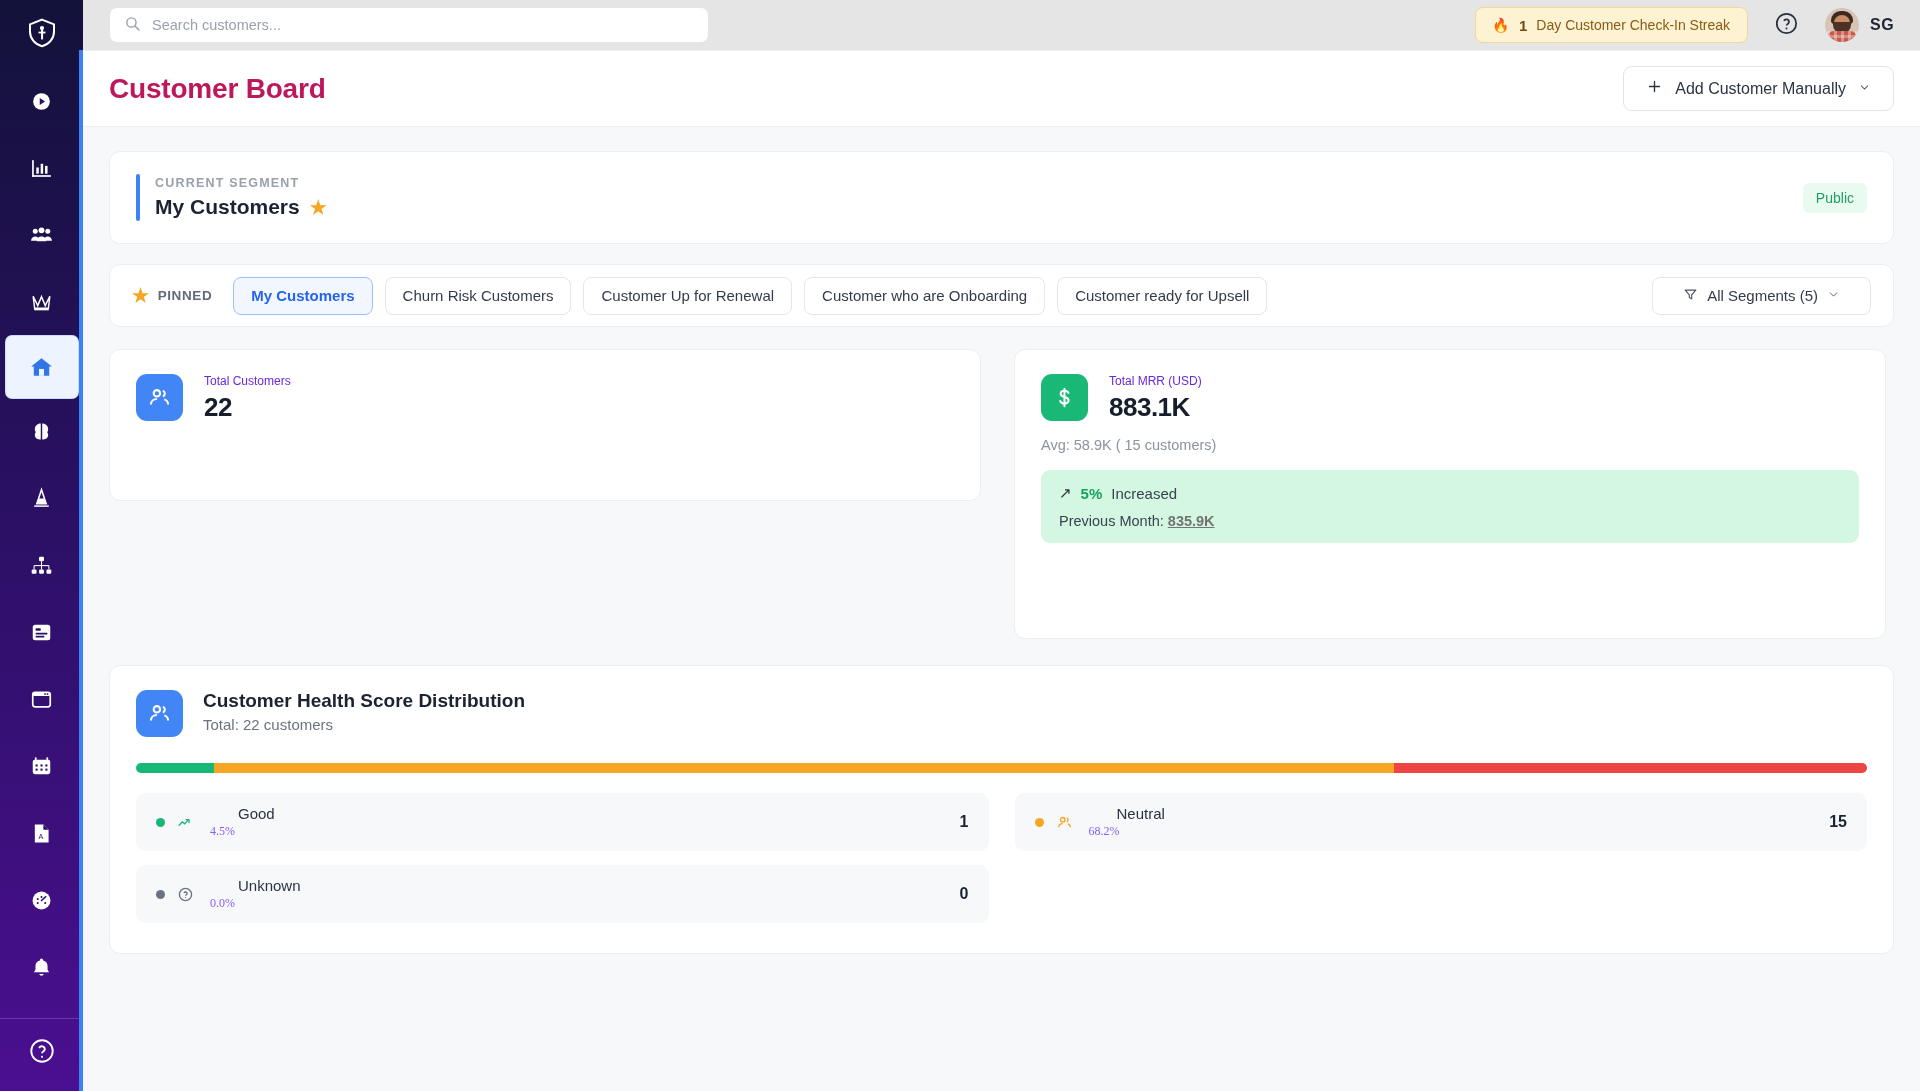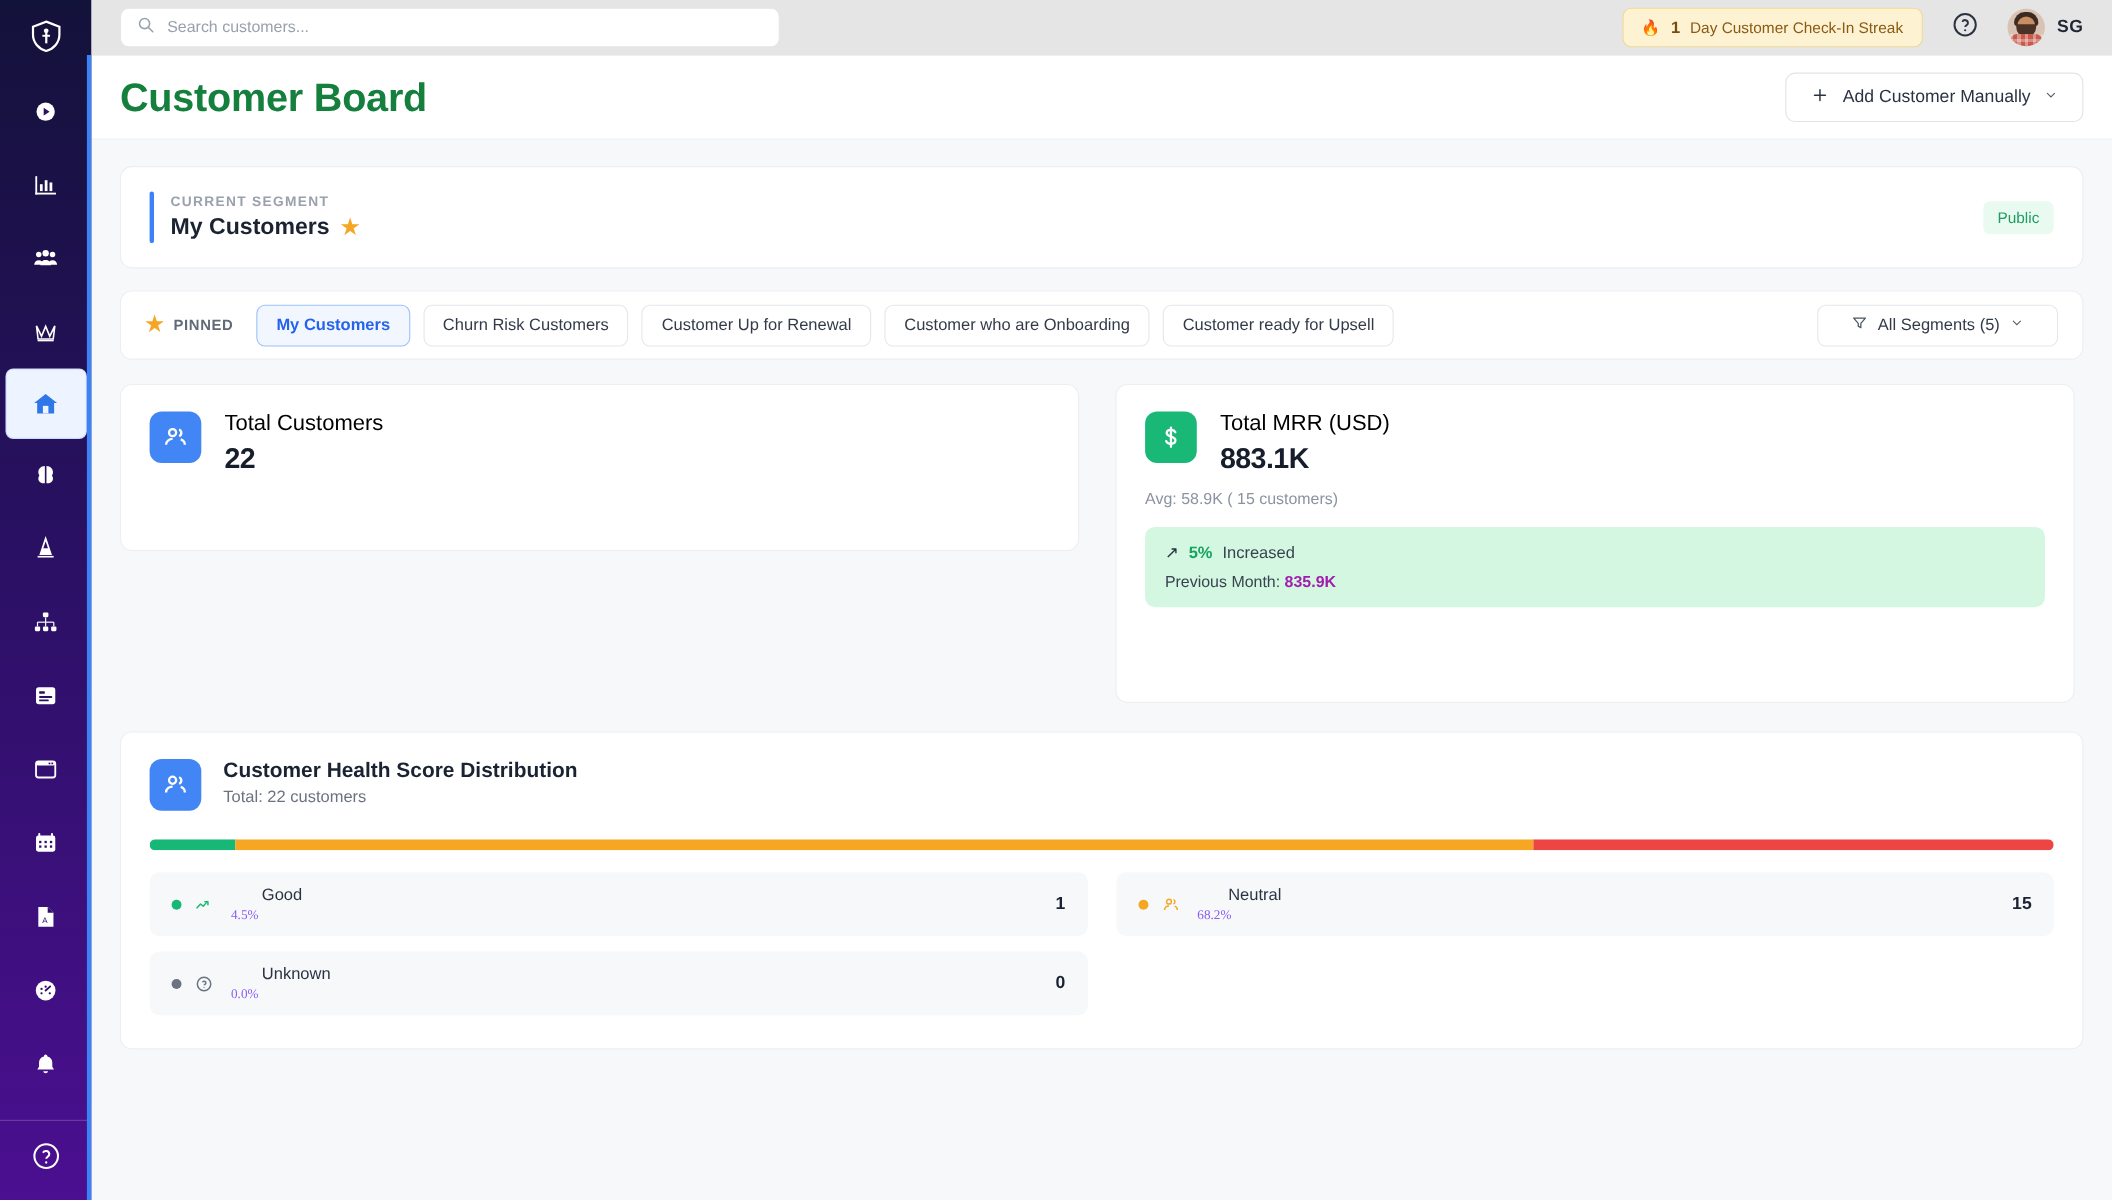--- a/index.html
+++ b/index.html
@@ -78,21 +78,21 @@
     background:
       repeating-linear-gradient(90deg, rgba(255,255,255,.35) 0 3px, transparent 3px 7px),
       repeating-linear-gradient(0deg, rgba(255,255,255,.3) 0 3px, transparent 3px 7px);}
   .initials{ font-size:16px; font-weight:bold; color:#1f2633; letter-spacing:.4px;}
 
   
   .page-head{
     height:76px; flex:0 0 76px; background:#fff; display:flex; align-items:center;
     padding:0 26px 0 26px; border-bottom:1px solid #edeff3;
   }
-  .page-title{ font-size:36px; font-weight:bold; color:#15803d; letter-spacing:-.2px;}
+  .page-title{ font-size:28px; font-weight:bold; color:#be185d; letter-spacing:-.2px;}
   .head-actions{ margin-left:auto; display:flex; gap:21px;}
   .btn-outline{
     height:45px; border:1px solid #e0e3e9; border-radius:9px; background:#fff;
     display:flex; align-items:center; gap:12px; padding:0 22px; font-size:16px; color:#2b3342;
     cursor:pointer;
   }
   .btn-outline svg{ width:17px;height:17px; stroke:#2b3342; fill:none; stroke-width:1.9;}
   .chev{ width:13px !important; height:13px !important; stroke:#555d6c !important; }
 
   
@@ -125,29 +125,29 @@
 
   .stats-row{ display:flex; gap:33px; margin-bottom:26px; align-items:flex-start;}
   .stat-card{ padding:24px 26px; }
   .stat-card.customers{ width:872px; height:152px; }
   .stat-card.mrr{ width:872px; height:290px; }
   .stat-top{ display:flex; gap:21px; }
   .stat-icon{ width:47px; height:47px; border-radius:11px; display:flex; align-items:center; justify-content:center; flex:0 0 47px;}
   .stat-icon.blue{ background:#4285f4;}
   .stat-icon.green{ background:#19b877;}
   .stat-icon svg{ width:25px;height:25px; stroke:#fff; fill:none; stroke-width:2;}
-  .stat-label{ font-size:20px; color:#000000; }
+  .stat-label{ font-size:12px; color:#6d28d9; }
   .stat-value{ font-size:26px; font-weight:bold; color:#161d2b; margin-top:4px; letter-spacing:-.5px;}
   .stat-sub{ font-size:14.5px; color:#8b93a0; margin-top:14px; }
   .trend-box{ margin-top:17px; background:#d3f7e0; border-radius:9px; padding:14px 18px; }
   .trend-row{ display:flex; align-items:center; gap:9px; font-size:15px; color:#3a4250;}
   .trend-row .arrow{ color:#2b3240; font-size:15px; }
   .trend-pct{ color:#16a35f; font-weight:bold;}
   .trend-prev{ font-size:14.5px; color:#3a4250; margin-top:11px;}
-  .trend-prev b{ color:#a21caf;}
+  .trend-prev b{ color:#737373;text-decoration:underline;}
 
   .health-card{ padding:24px 26px 30px; }
   .health-head{ display:flex; gap:20px; align-items:flex-start; }
   .health-title{ font-size:19px; font-weight:bold; color:#1b2333;}
   .health-sub{ font-size:15px; color:#6b7280; margin-top:4px;}
   .dist-bar{ display:flex; height:10px; border-radius:5px; overflow:hidden; margin-top:26px;}
   .health-grid{ display:grid; grid-template-columns:1fr 1fr; gap:14px 26px; margin-top:20px;}
   .health-item{
     background:#f6f8fa; border-radius:9px; height:58px; display:flex; align-items:center;
     padding:0 20px; gap:11px;

